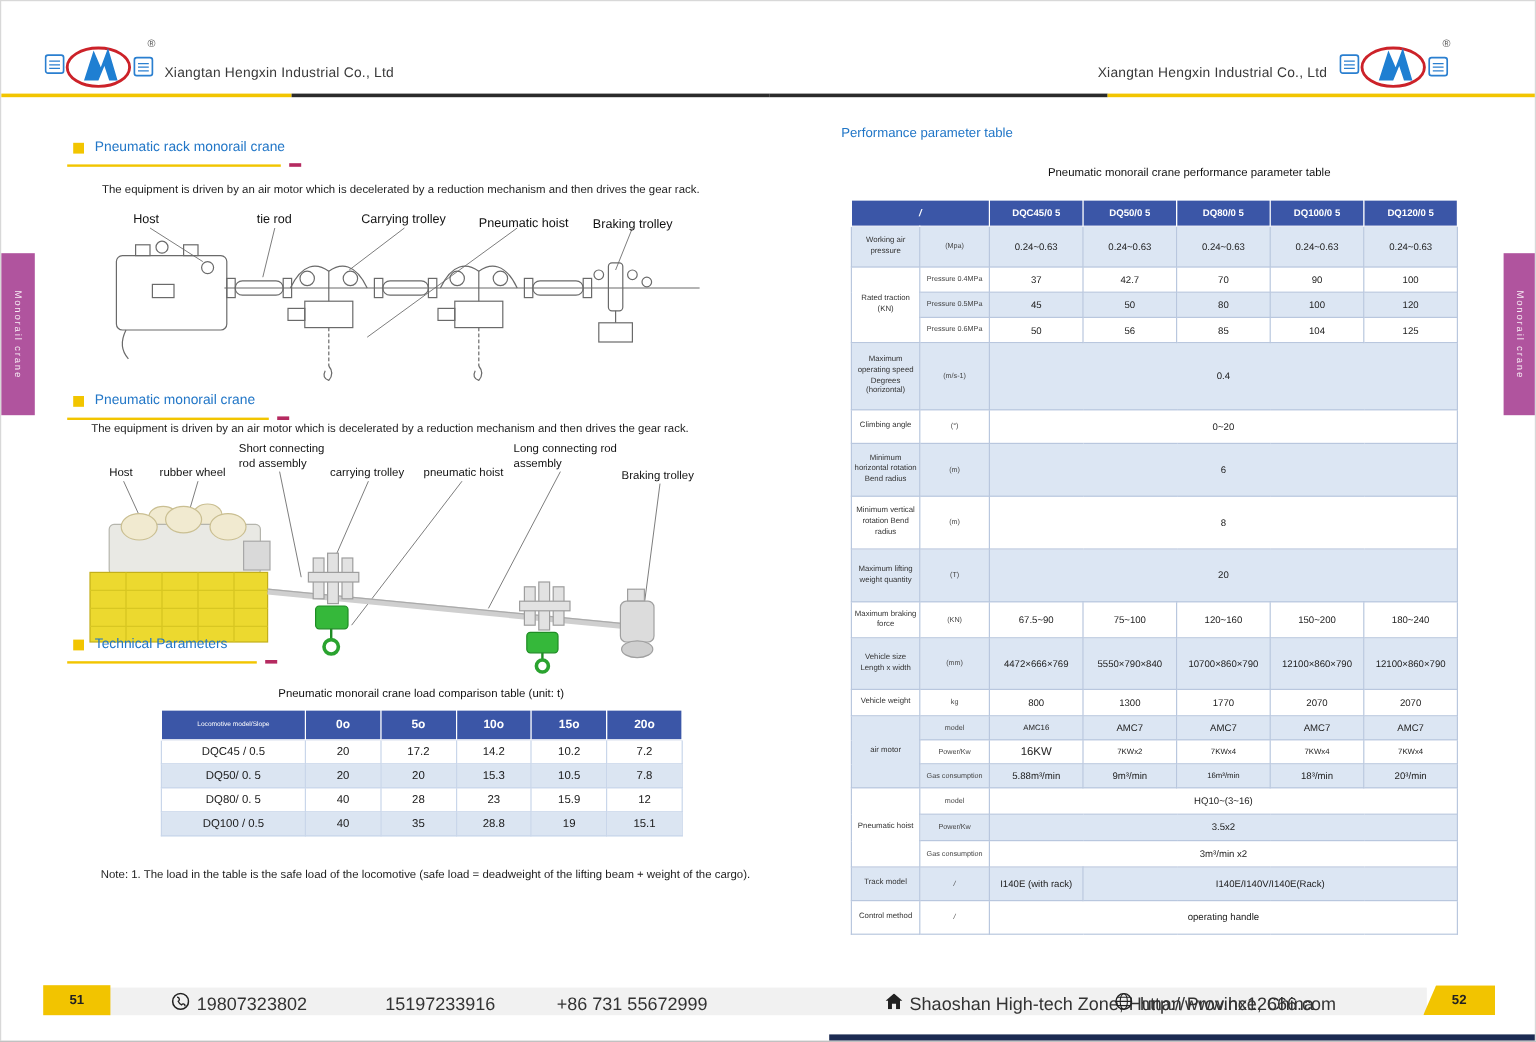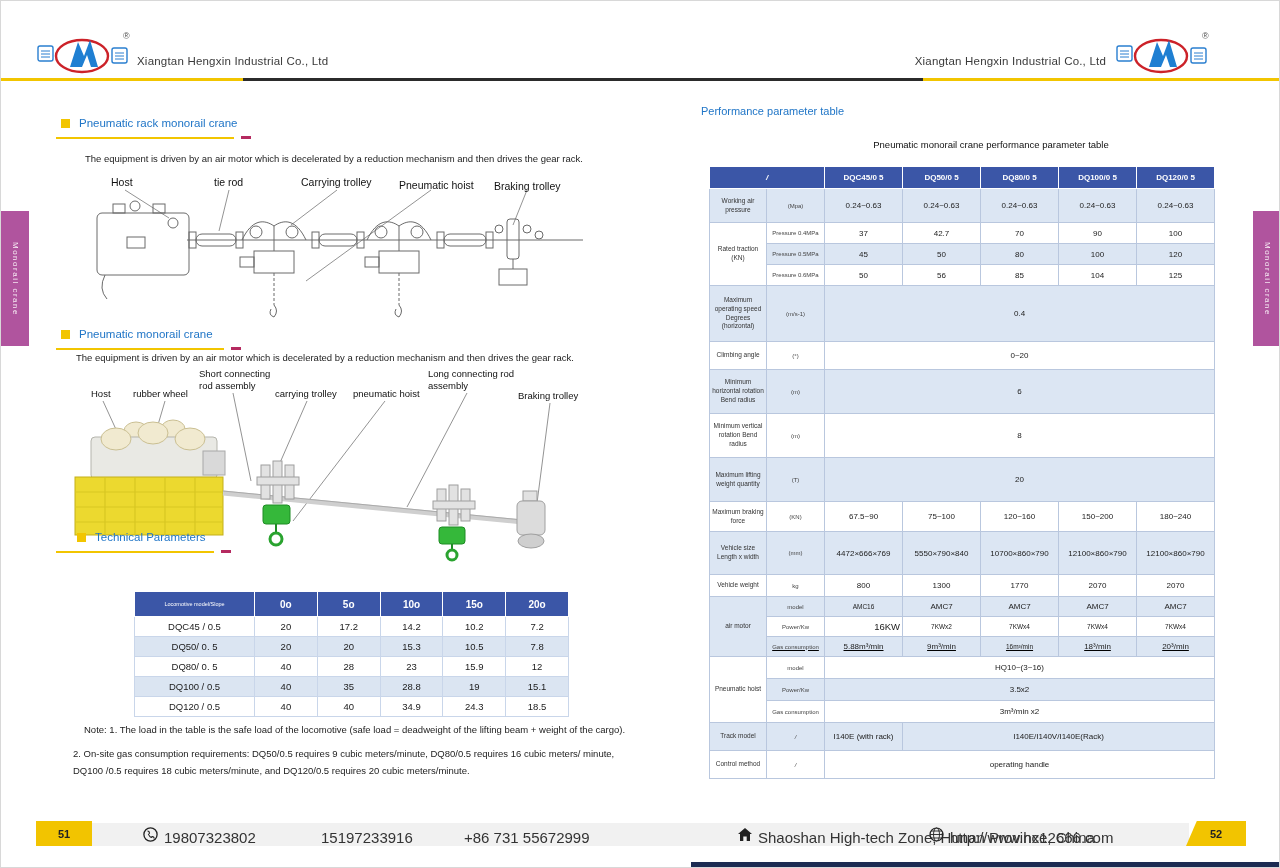--- a/index.html
+++ b/index.html
@@ -27,21 +27,21 @@
   .load-table td{border:1px solid #c9d6ea;font-size:9.5px;color:#1a1a1a;text-align:center;height:19px;background:#fff;padding:0;}
   .load-table tr.alt td{background:#dbe5f2;}
   
   .perf-table{width:505px;}
   .perf-table th{background:#3b56a7;color:#fff;font-size:8px;font-weight:bold;border:1px solid #ffffff;padding:0;}
   .perf-table td{border:1px solid #b9c7de;font-size:8px;color:#222;text-align:center;background:#fff;padding:1px 2px;}
   .perf-table tr.alt td{background:#dce6f3;}
   .perf-table td.lab{font-size:6.5px;line-height:1.35;color:#333;}
   .perf-table td.unit{font-size:6px;color:#444;}
   .perf-table .it{font-style:italic;}
-  .perf-table td.big{font-size:9.5px;text-align:right;}
+  .perf-table td.big{font-size:9.5px;}
   .perf-table td.sm{font-size:6.5px;}
   .note{font-size:9.5px;color:#1c1c1c;line-height:1.8;}
   .footer-bar{background:#f1f1f1;}
   .page-box{background:#f2c400;color:#222;font-weight:bold;font-size:11px;display:flex;align-items:center;justify-content:center;}
   .page-box.skew{clip-path:polygon(18% 0,100% 0,100% 100%,0 100%);}
   .foot-text{font-size:15px;color:#333;}
   .navy-bar{background:#1c2b52;}
   .blue-heading{color:#2176c7;font-size:11px;}
   svg text{font-family:"Liberation Sans",sans-serif;}
   .dlabel{font-size:10.5px;fill:#111;}
@@ -214,27 +214,28 @@
     <text class="dlabel2" x="80" y="32">rubber wheel</text>
     <text class="dlabel2" x="146" y="12">Short connecting</text>
     <text class="dlabel2" x="146" y="24">rod assembly</text>
     <text class="dlabel2" x="222" y="32">carrying trolley</text>
     <text class="dlabel2" x="300" y="32">pneumatic hoist</text>
     <text class="dlabel2" x="375" y="12">Long connecting rod</text>
     <text class="dlabel2" x="375" y="24">assembly</text>
     <text class="dlabel2" x="465" y="34">Braking trolley</text>
   </svg>
 
-  <div class="abs sec-head" style="left:60px;top:530px;margin-left:16px;">
+  <div class="abs sec-head" style="left:60px;top:530px;">
     <span class="sec-bullet"></span>
     <span class="sec-title">Technical Parameters</span>
   </div>
   <div class="abs sec-underline" style="left:55px;top:550px;width:158px;"></div>
   <div class="abs sec-dash" style="left:220px;top:549px;"></div>
 
+  <div class="abs tbl-title" style="left:130px;top:572px;width:440px;">Pneumatic monorail crane load comparison table (unit: t)</div>
   <table class="abs load-table" style="left:133px;top:590px;">
     <colgroup>
         <col style="width:120px">
         <col style="width:62.8px">
         <col style="width:62.8px">
         <col style="width:62.8px">
         <col style="width:62.8px">
         <col style="width:62.8px">
       </colgroup>
     <tbody id="load-table-body">
@@ -271,33 +272,24 @@
           <td>12</td>
         </tr>
         <tr class="alt">
           <td>DQ100 / 0.5</td>
           <td>40</td>
           <td>35</td>
           <td>28.8</td>
           <td>19</td>
           <td>15.1</td>
         </tr>
-        <tr>
-          <td>DQ120 / 0.5</td>
-          <td>40</td>
-          <td>40</td>
-          <td>34.9</td>
-          <td>24.3</td>
-          <td>18.5</td>
-        </tr>
       </tbody>
   </table>
 
   <div class="abs note" style="left:42px;top:720px;width:585px;margin-left:41px;">Note: 1. The load in the table is the safe load of the locomotive (safe load = deadweight of the lifting beam + weight of the cargo).</div>
-  <div class="abs note" style="left:72px;top:744px;width:550px;">2. On-site gas consumption requirements: DQ50/0.5 requires 9 cubic meters/minute, DQ80/0.5 requires 16 cubic meters/ minute, DQ100 /0.5 requires 18 cubic meters/minute, and DQ120/0.5 requires 20 cubic meters/minute.</div>
 
   <div class="abs footer-bar" style="left:90px;top:822px;width:1098px;height:23px;"></div>
   <div class="abs page-box" style="left:35px;top:820px;width:56px;height:25px;">
     <span>51</span>
   </div>
   <svg class="abs" style="left:142px;top:826px;" width="15" height="15" viewBox="0 0 15 15">
     <circle cx="7.5" cy="7.5" r="6.6" fill="none" stroke="#222" stroke-width="1.3"></circle>
     <path d="M4.5,4 q1.8,0 2,2 q-0.2,1 -1,1.4 q1,2.4 2.8,3 q0.6-0.9 1.5-0.8 q1.6,0.4 1.3,2" fill="none" stroke="#222" stroke-width="1.1"></path>
   </svg>
   <div class="abs foot-text" style="left:163px;top:828px;">19807323802</div>
@@ -443,21 +435,21 @@
           <td>AMC7</td>
         </tr>
         <tr style="height: 20px;">
           <td class="unit">Power/Kw</td>
           <td class="big">16KW</td>
           <td class="sm">7KWx2</td>
           <td class="sm">7KWx4</td>
           <td class="sm">7KWx4</td>
           <td class="sm">7KWx4</td>
         </tr>
-        <tr class="alt" style="height: 20px; text-decoration: underline;">
+        <tr class="alt" style="height: 20px;">
           <td class="unit">Gas consumption</td>
           <td>5.88m³/min</td>
           <td>9m³/min</td>
           <td class="sm">16m³/min</td>
           <td>18³/min</td>
           <td>20³/min</td>
         </tr>
         <tr style="height: 22px;">
           <td rowspan="3" class="lab">Pneumatic hoist</td>
           <td class="unit">model</td>

